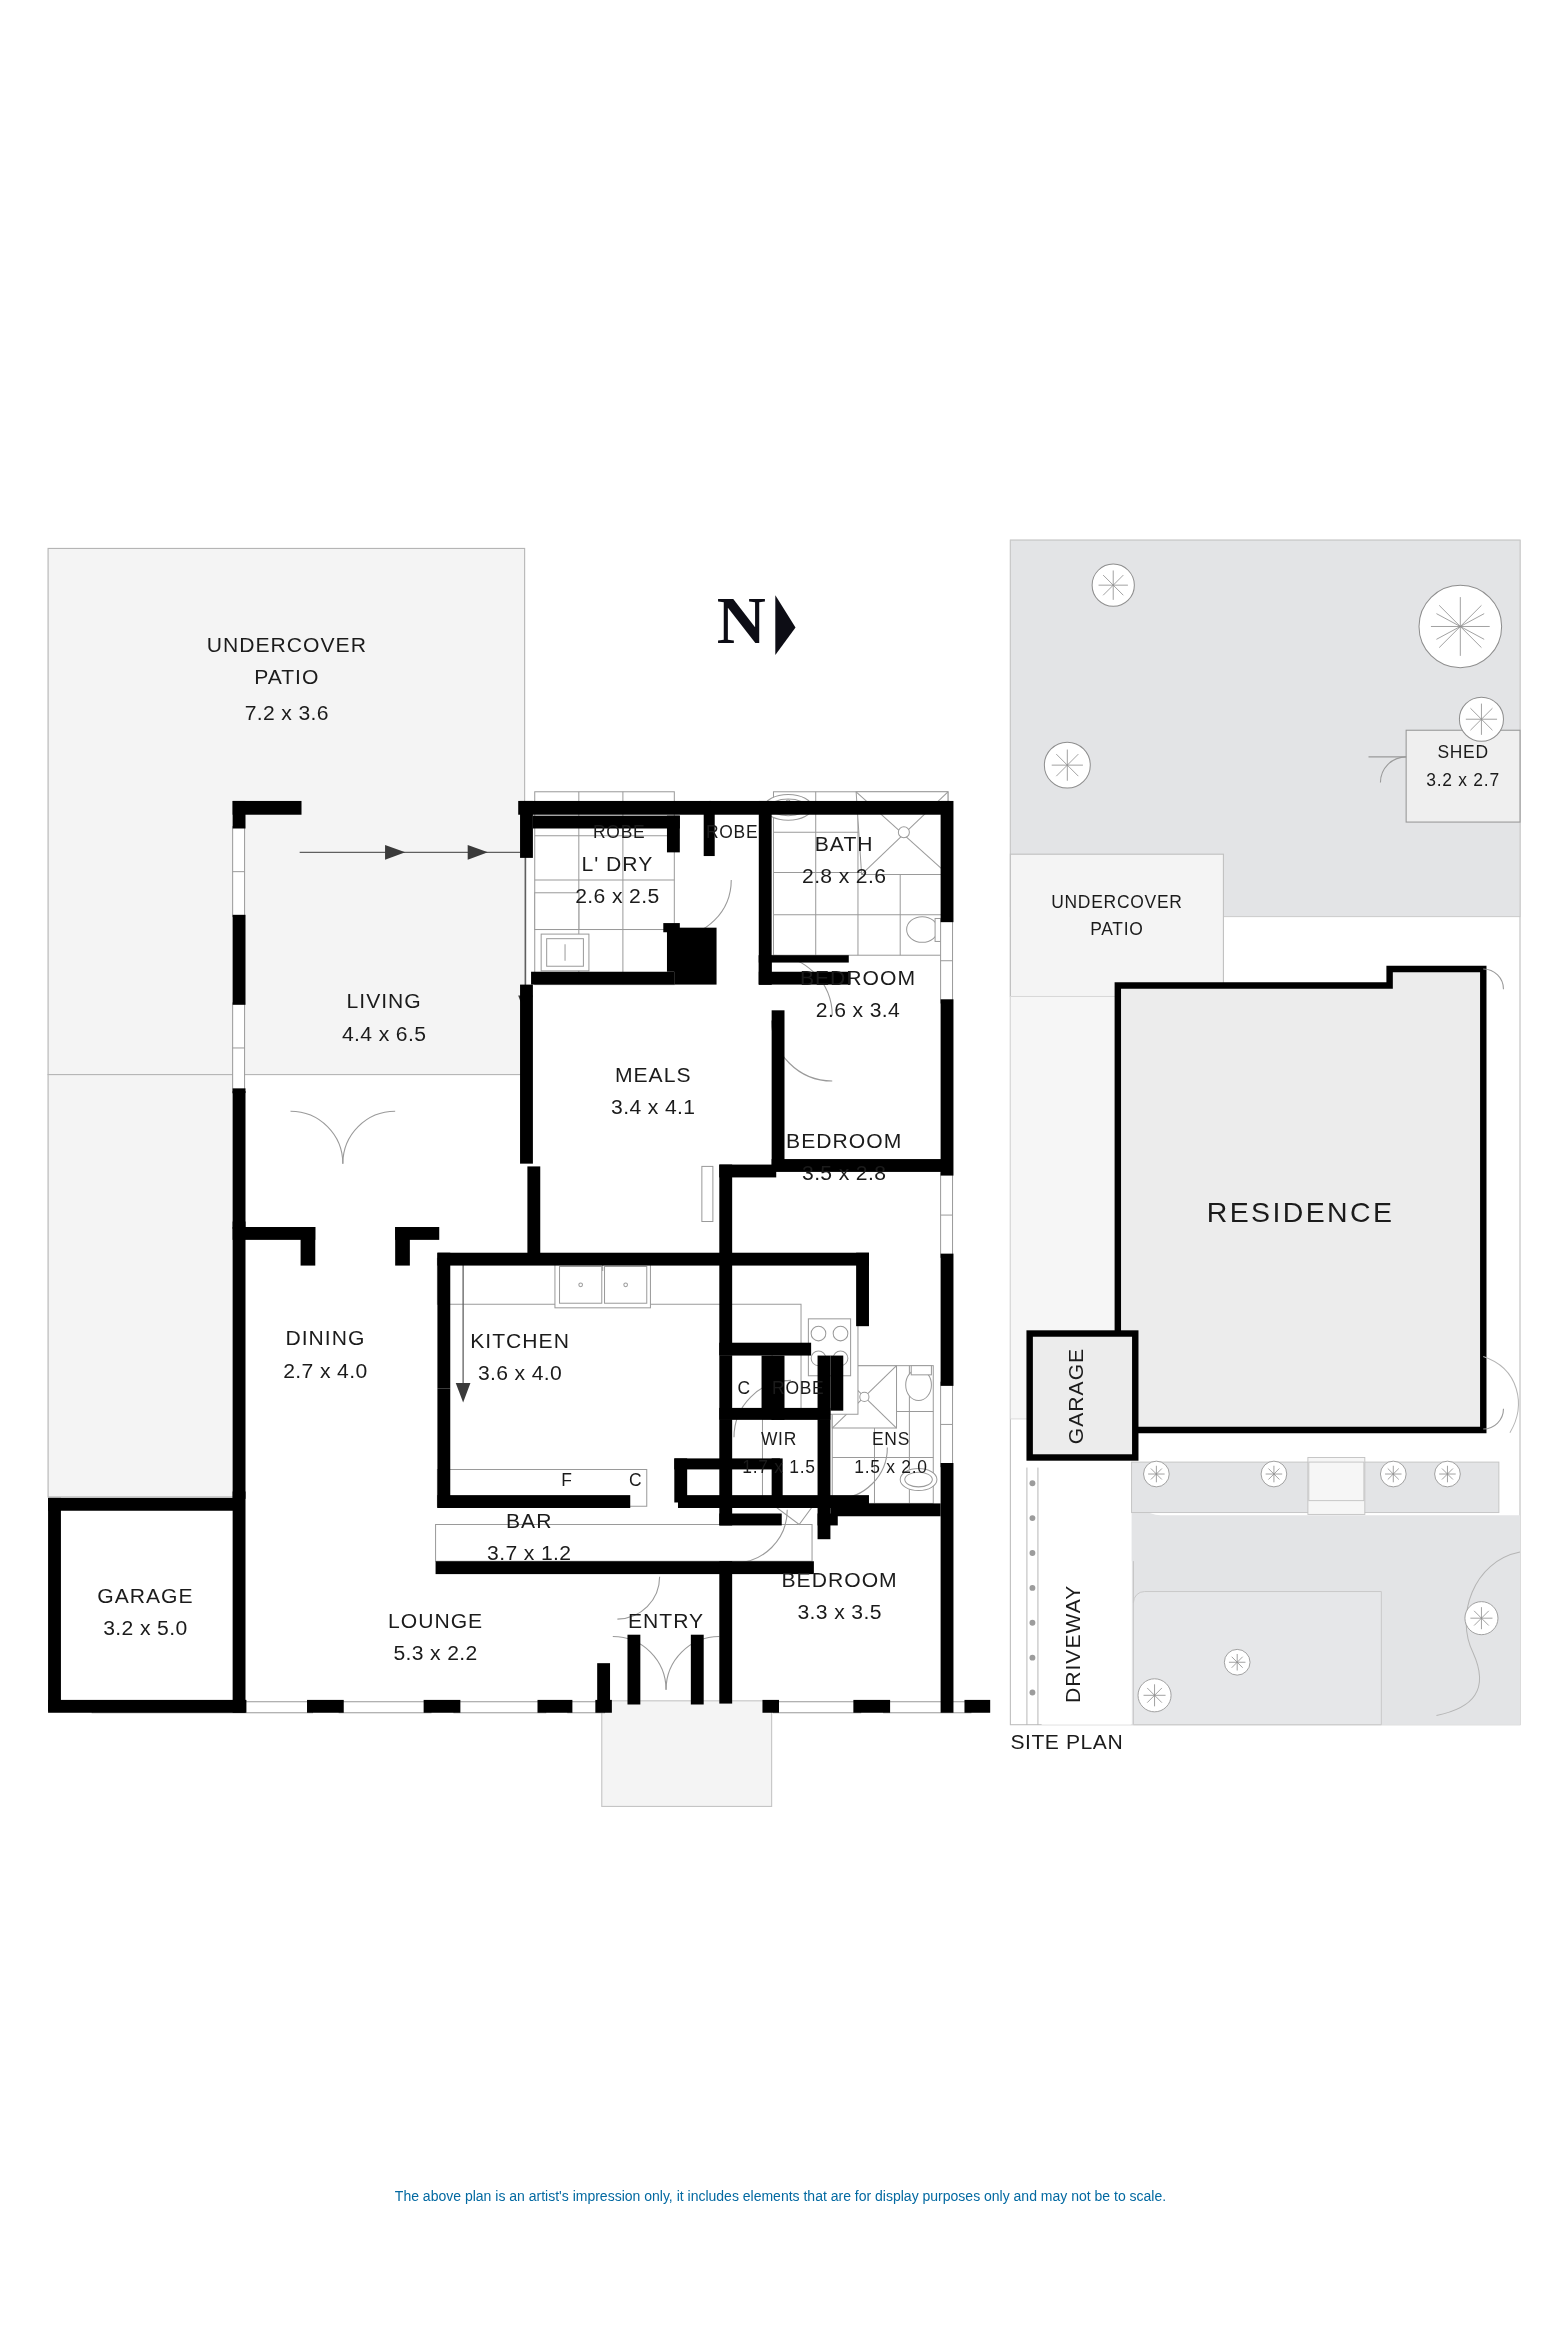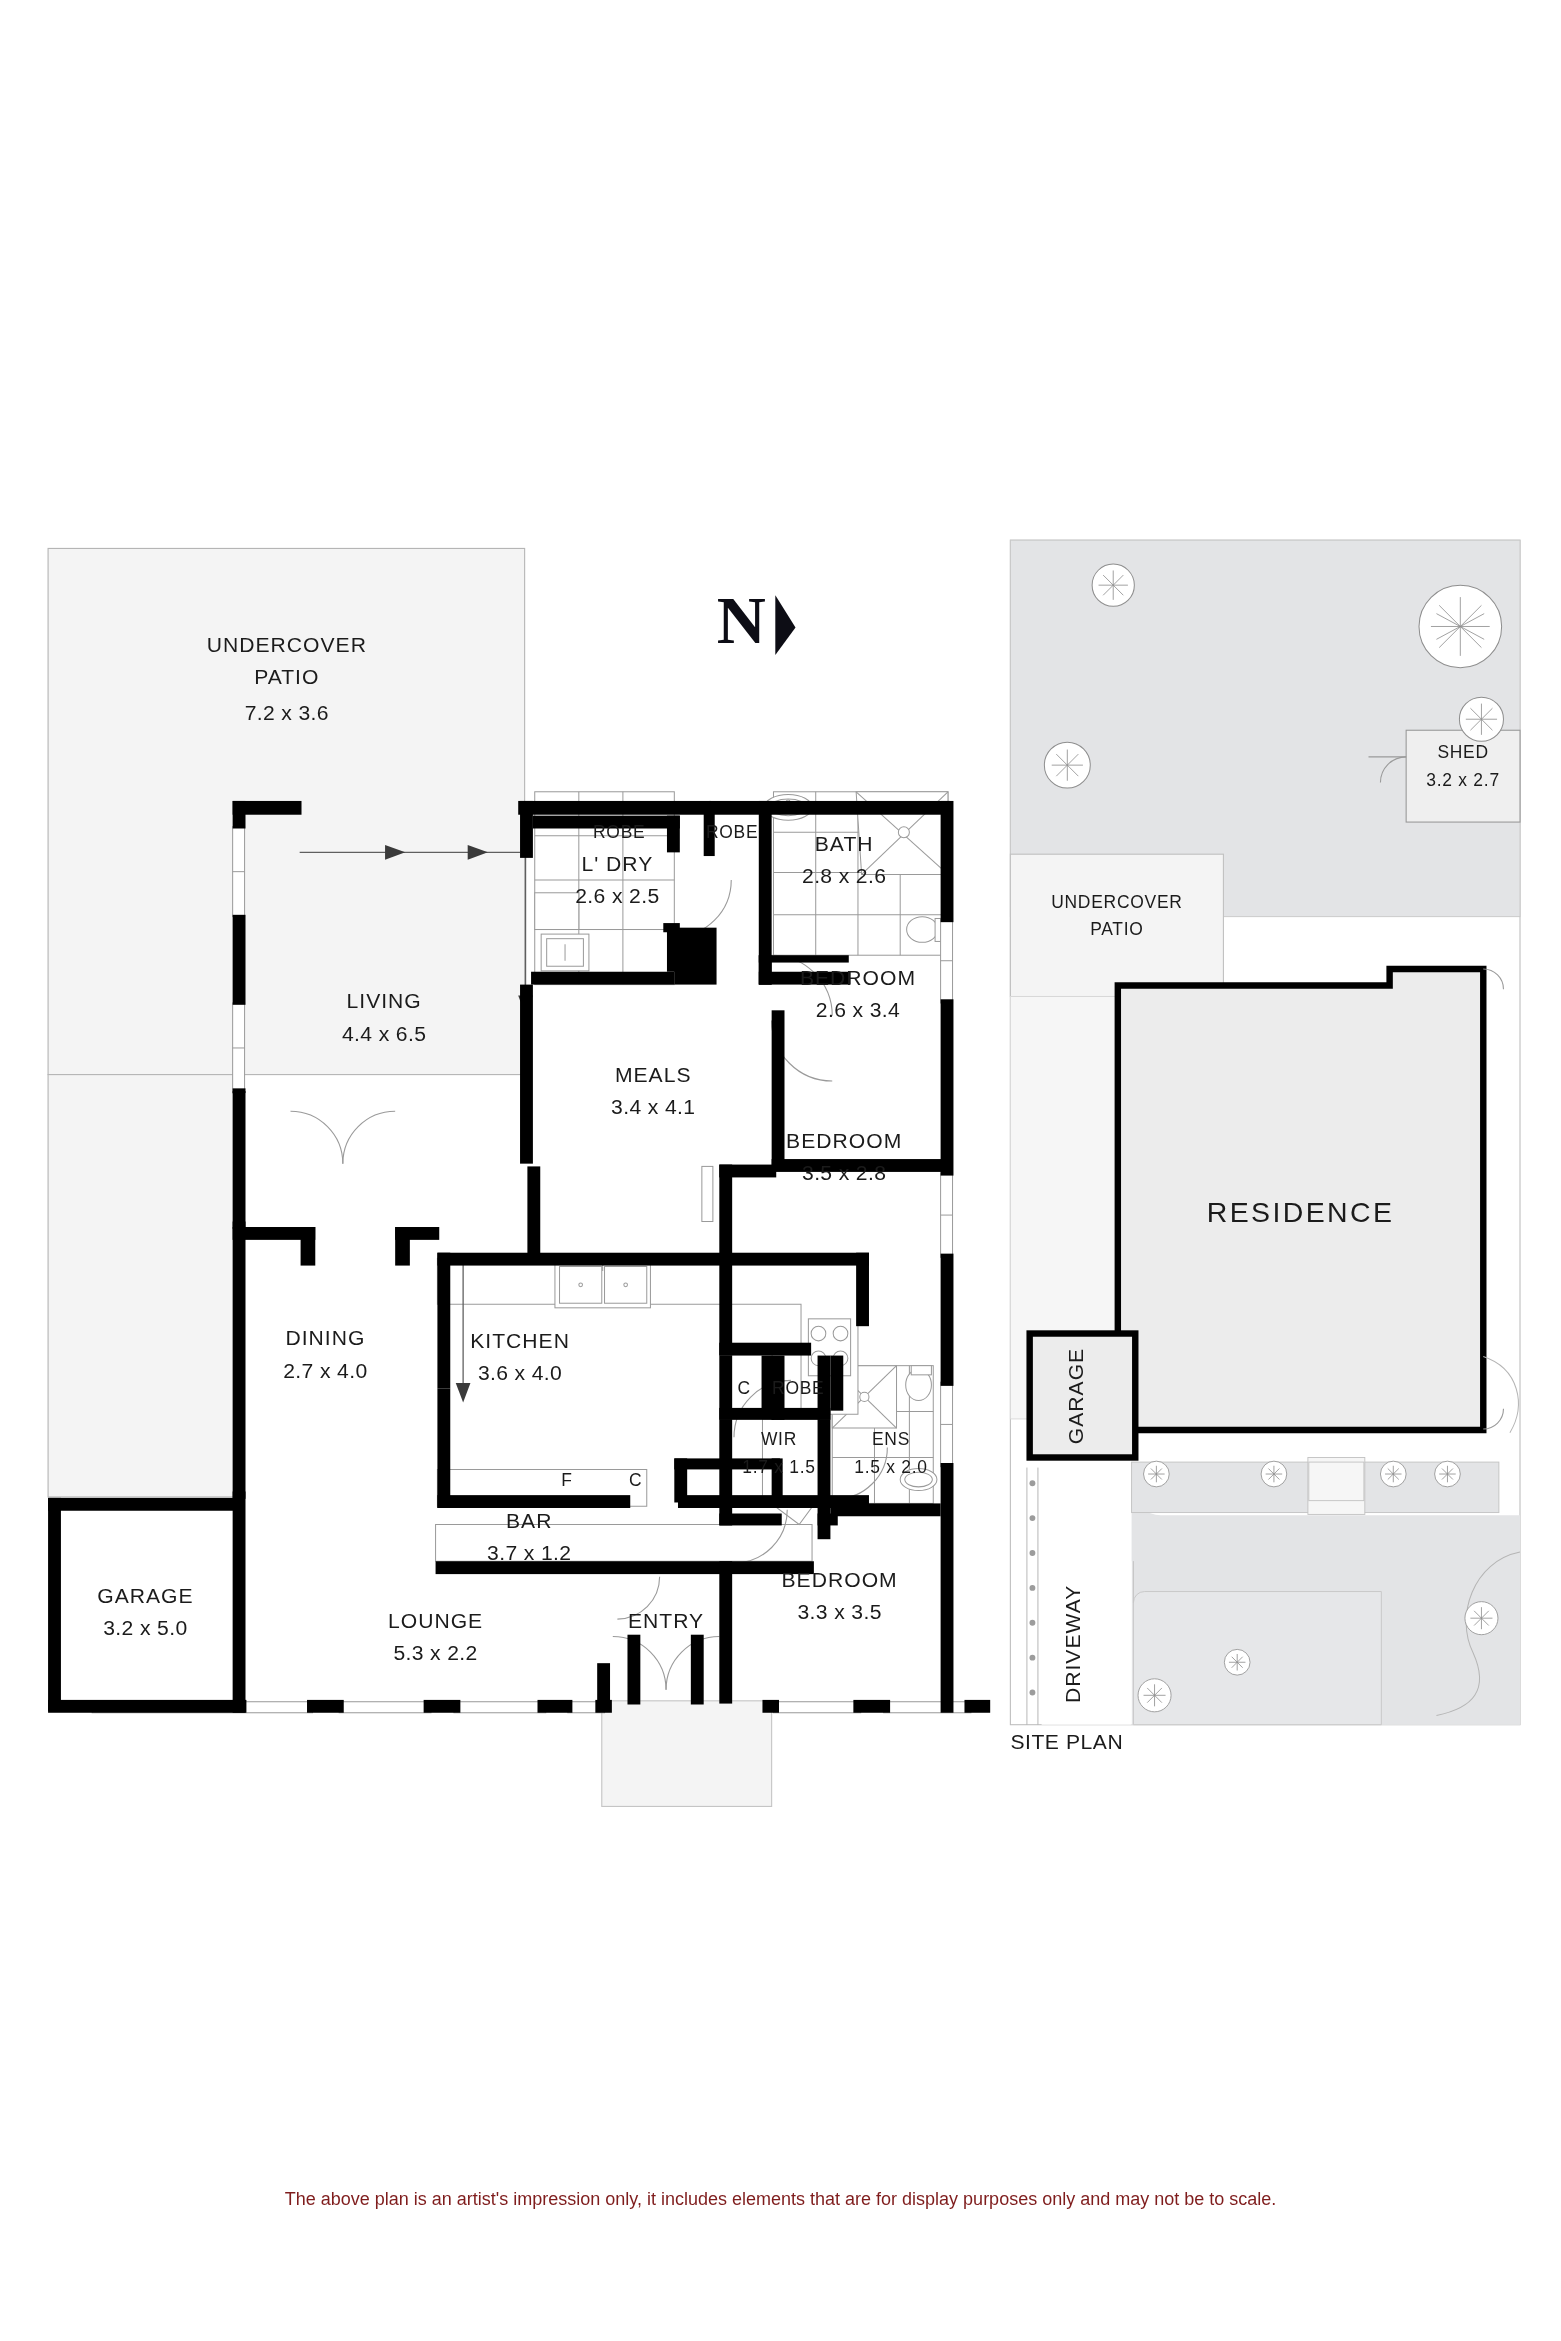--- a/index.html
+++ b/index.html
@@ -7,21 +7,21 @@
        font-family:"Liberation Sans", sans-serif;color:#1b1b1b;}
   .stage{position:absolute;left:4px;top:0;width:1561px;height:1974px;}
   svg{display:block;}
   .lbl{font-family:"Liberation Sans", sans-serif;fill:#1b1b1b;text-anchor:middle;}
   .rm-name{font-size:23px;letter-spacing:1.1px;}
   .rm-dim{font-size:23px;letter-spacing:0.4px;}
   .rm-small{font-size:19px;letter-spacing:0.8px;}
   .rm-site{font-size:31px;letter-spacing:2.6px;}
   .siteplan-title{font-size:23px;letter-spacing:0.6px;text-anchor:start;}
   .footer{position:absolute;left:0;right:0;top:2186px;text-align:center;
-          font-size:18px;line-height:1.55;color:#7f1d1d;}
+          font-size:14px;line-height:1.55;color:#0369a1;}
   .northN{font-family:"Liberation Serif", serif;font-size:74px;font-weight:700;fill:#0d0d15;text-anchor:middle;}
 </style>
 </head>
 <body>
 
 <div class="stage">
 <svg width="1561" height="2342" viewBox="0 0 1700 2550" xmlns="http://www.w3.org/2000/svg">
 
   <rect x="0" y="0" width="1700" height="2550" fill="#ffffff"></rect>
 

